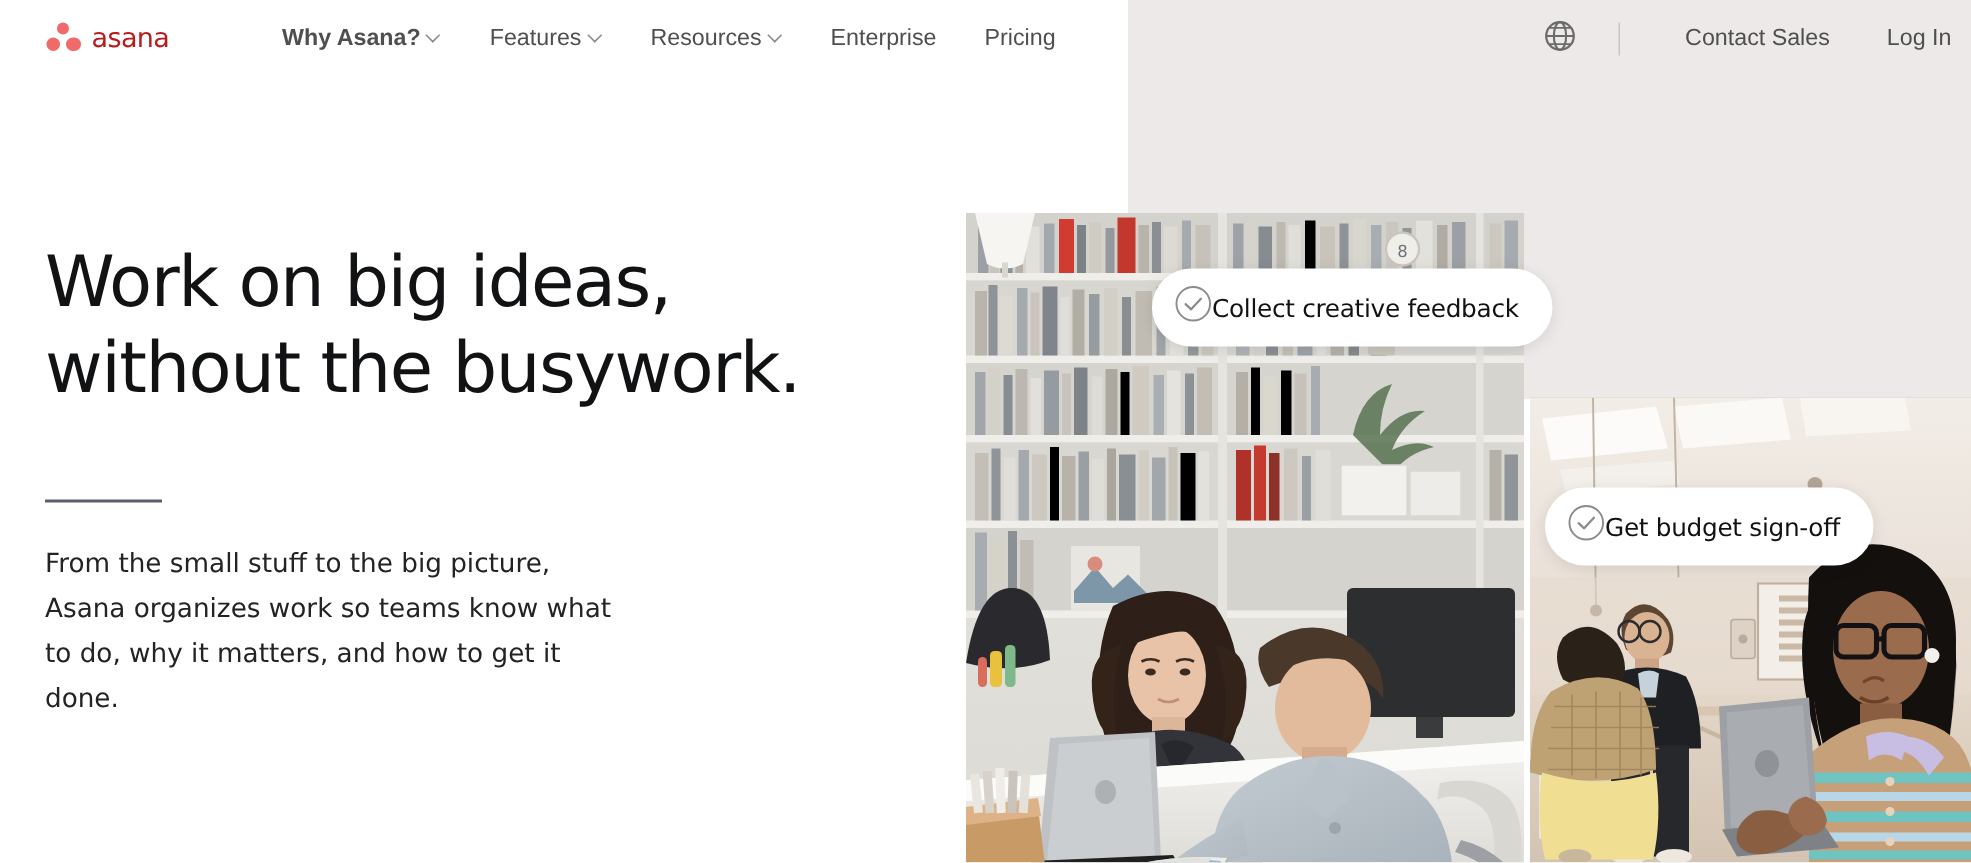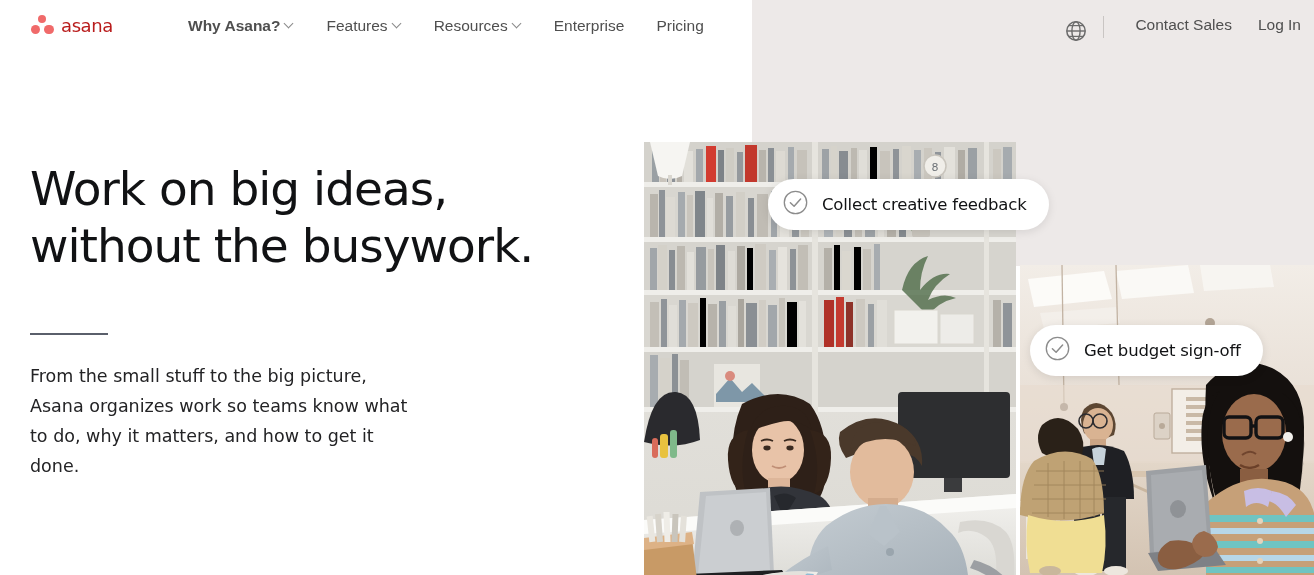--- a/index.html
+++ b/index.html
@@ -126,22 +126,22 @@
     border-bottom: 1.3px solid #8A8A8A;
     transform: rotate(45deg);
   }
 
   .nav-right {
     position: absolute;
     right: 0;
     top: 0;
     height: 52px;
     display: flex;
-    gap: 0;
-    margin-top: 16px;
+    align-items: center;
+    gap: 12px;
   }
   .globe-btn {
     width: 34px;
     height: 34px;
     display: flex;
     align-items: center;
     justify-content: center;
     cursor: pointer;
     margin-right: 10px;
   }
@@ -228,21 +228,20 @@
     background: #D8CEC5;
     z-index: 10;
   }
   .photo svg { display: block; }
 
   
   .pill {
     position: absolute;
     display: flex;
     align-items: center;
-    gap: 14px;
     background: #ffffff;
     border-radius: 26px;
     padding: 11px 22px 11px 15px;
     box-shadow: 0 2px 10px rgba(0,0,0,0.10);
     z-index: 30;
     white-space: nowrap;
   }
   .pill-1 { left: 768px; top: 179px; }
   .pill-2 { left: 1030px; top: 325px; justify-content: flex-end; }
   .pill-label {

